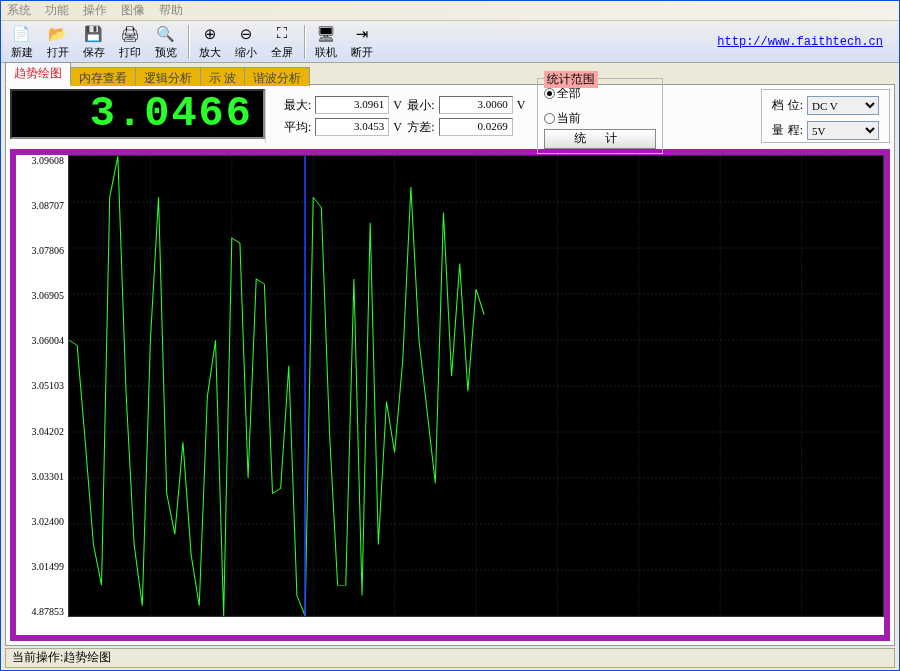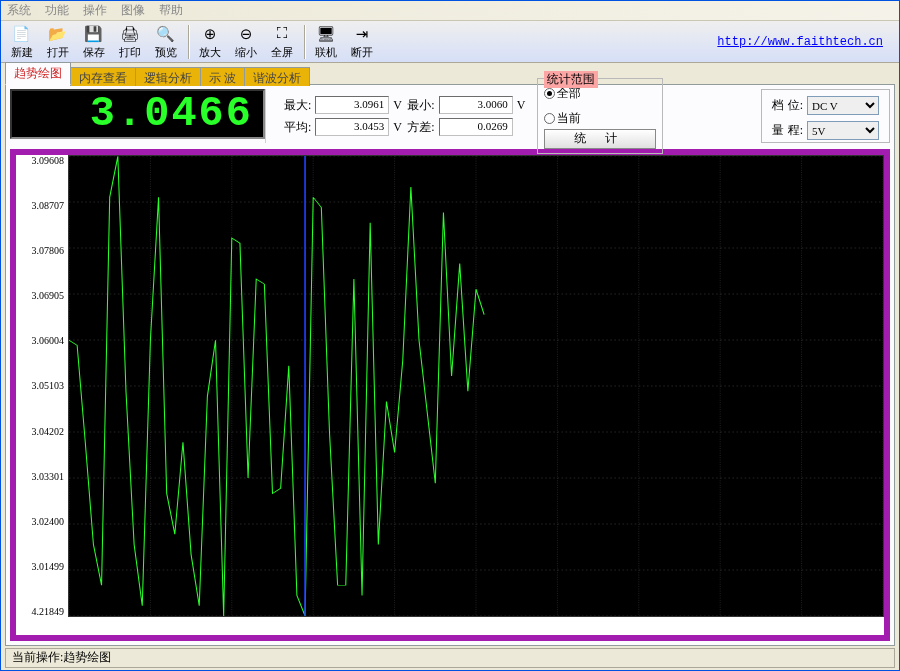--- a/index.html
+++ b/index.html
@@ -170,21 +170,21 @@
           <span>3.09608</span>
           <span>3.08707</span>
           <span>3.07806</span>
           <span>3.06905</span>
           <span>3.06004</span>
           <span>3.05103</span>
           <span>3.04202</span>
           <span>3.03301</span>
           <span>3.02400</span>
           <span>3.01499</span>
-          <span>4.21849</span>
+          <span>4.87853</span>
         </div>
       <div class="chart-area">
         <div class="plot">
           <svg id="plotsvg" width="100%" height="100%" preserveAspectRatio="none" viewBox="0 0 1000 1000">
               <g class="grid">
                 <line x1="0" x2="1000" y1="0" y2="0"></line>
                 <line y1="0" y2="1000" x1="0" x2="0"></line>
                 <line x1="0" x2="1000" y1="100" y2="100"></line>
                 <line y1="0" y2="1000" x1="100" x2="100"></line>
                 <line x1="0" x2="1000" y1="200" y2="200"></line>

